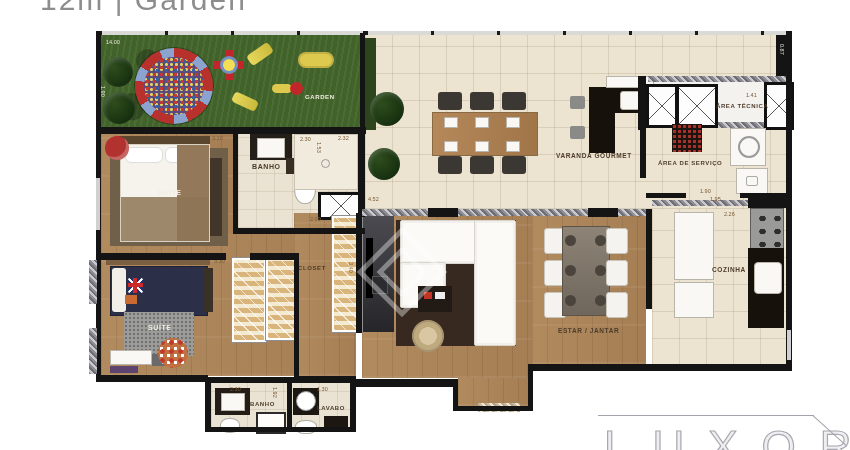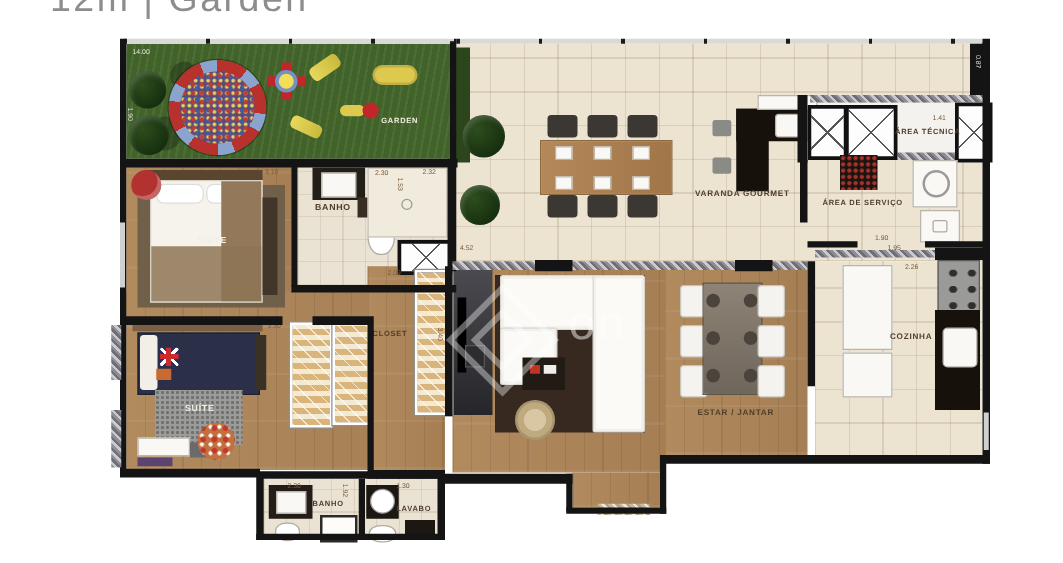--- a/index.html
+++ b/index.html
@@ -322,17 +322,21 @@
     <div class="wall" style="left:205px;top:427px;width:151px;height:5px;"></div>
     <div class="wall" style="left:294px;top:376px;width:62px;height:7px;"></div>
     <div class="wall" style="left:352px;top:379px;width:106px;height:8px;"></div>
     <div class="wall" style="left:453px;top:379px;width:5px;height:30px;"></div>
     <div class="wall" style="left:528px;top:366px;width:5px;height:45px;"></div>
     <div class="wall" style="left:528px;top:364px;width:264px;height:7px;"></div>
     <div class="wall" style="left:453px;top:406px;width:80px;height:5px;"></div>
 
     <div class="wm-diam" style="left:370px;top:240px;width:54px;height:54px;"></div>
     <div class="wm-diam" style="left:384px;top:254px;width:26px;height:26px;"></div>
-    <div class="wm-text" style="left:455px;top:238px;">on</div>
-
+
+    <div class="abs" style="left:584px;top:404px;width:266px;height:46px;">
+      <div class="luxline" style="left:14px;top:11px;width:216px;"></div>
+      <div class="luxline" style="left:229px;top:11px;width:46px;transform:rotate(42deg);transform-origin:0 0;"></div>
+      <div class="luxor-text" style="left:20px;top:18px;">LUXOR</div>
+    </div>
 
   </div>
 </div>
 
 </body></html>

